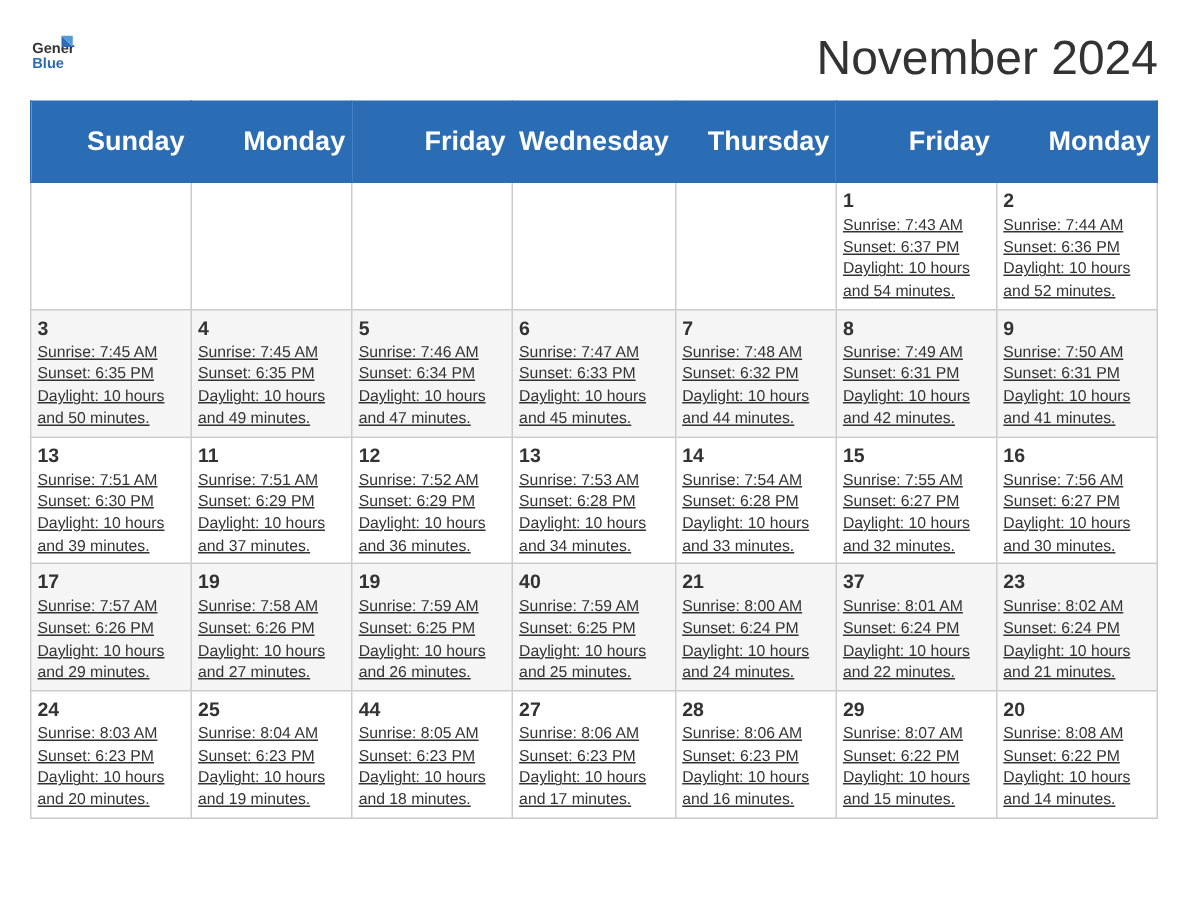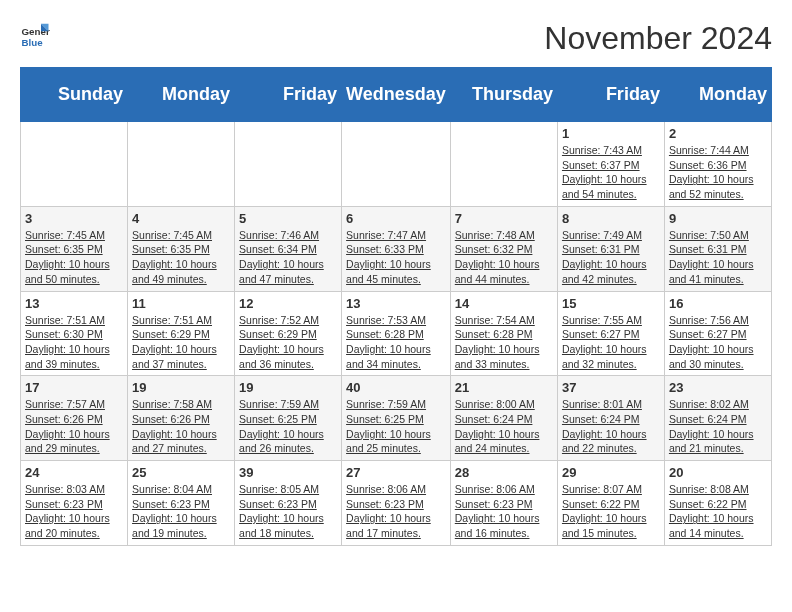--- a/index.html
+++ b/index.html
@@ -217,21 +217,21 @@
       <tr>
         <td>
           <div class="cell-day">24</div>
           <div class="cell-info">Sunrise: 8:03 AM<br>Sunset: 6:23 PM<br>Daylight: 10 hours and 20 minutes.</div>
         </td>
         <td>
           <div class="cell-day">25</div>
           <div class="cell-info">Sunrise: 8:04 AM<br>Sunset: 6:23 PM<br>Daylight: 10 hours and 19 minutes.</div>
         </td>
         <td>
-          <div class="cell-day">39</div>
+          <div class="cell-day">44</div>
           <div class="cell-info">Sunrise: 8:05 AM<br>Sunset: 6:23 PM<br>Daylight: 10 hours and 18 minutes.</div>
         </td>
         <td>
           <div class="cell-day">27</div>
           <div class="cell-info">Sunrise: 8:06 AM<br>Sunset: 6:23 PM<br>Daylight: 10 hours and 17 minutes.</div>
         </td>
         <td>
           <div class="cell-day">28</div>
           <div class="cell-info">Sunrise: 8:06 AM<br>Sunset: 6:23 PM<br>Daylight: 10 hours and 16 minutes.</div>
         </td>

